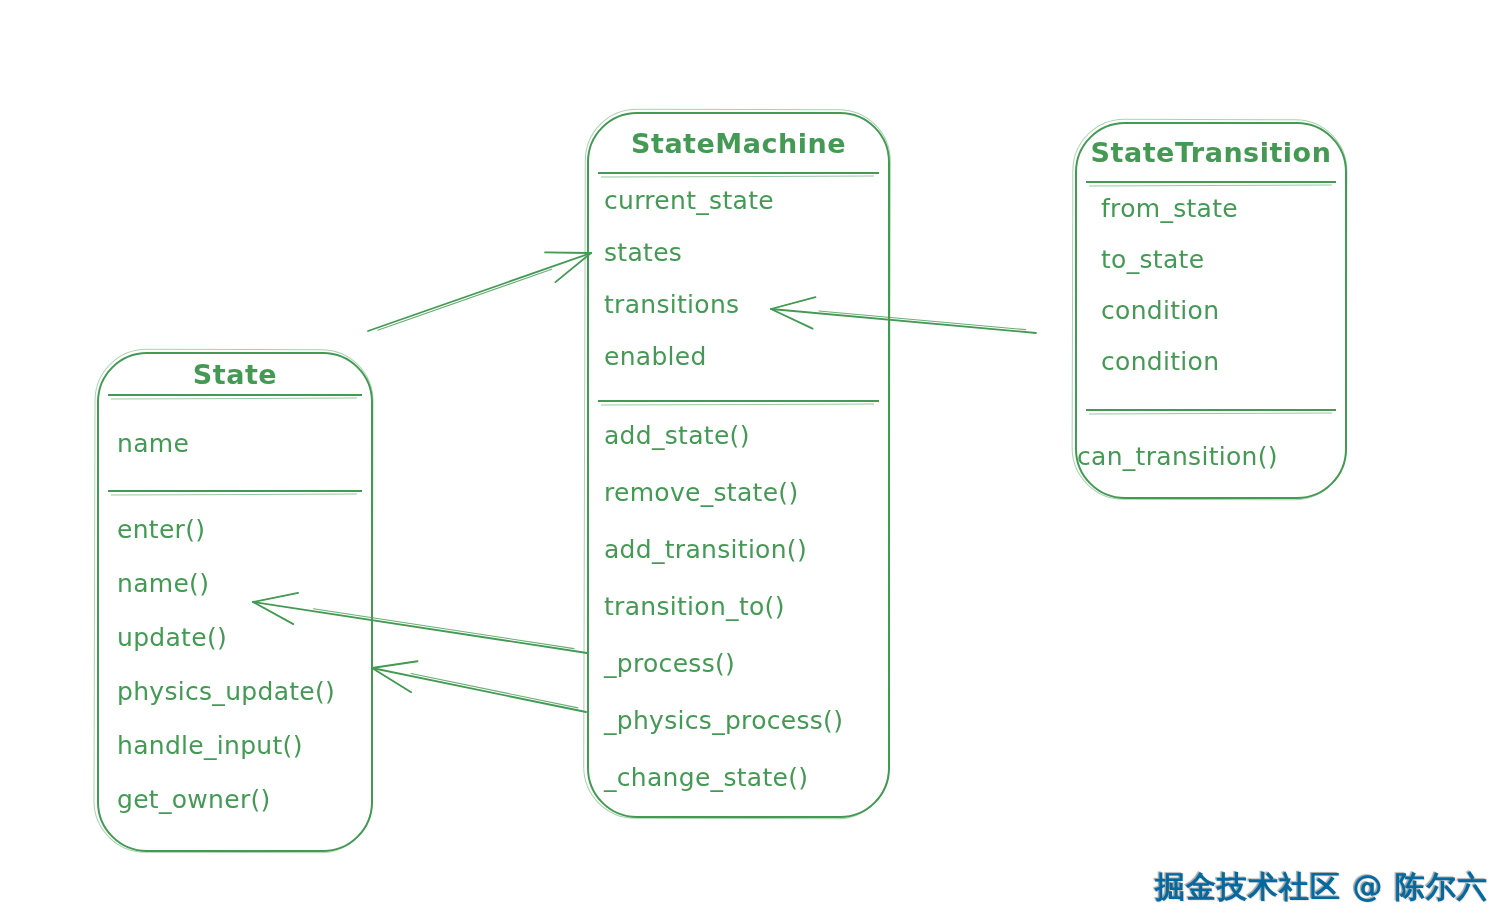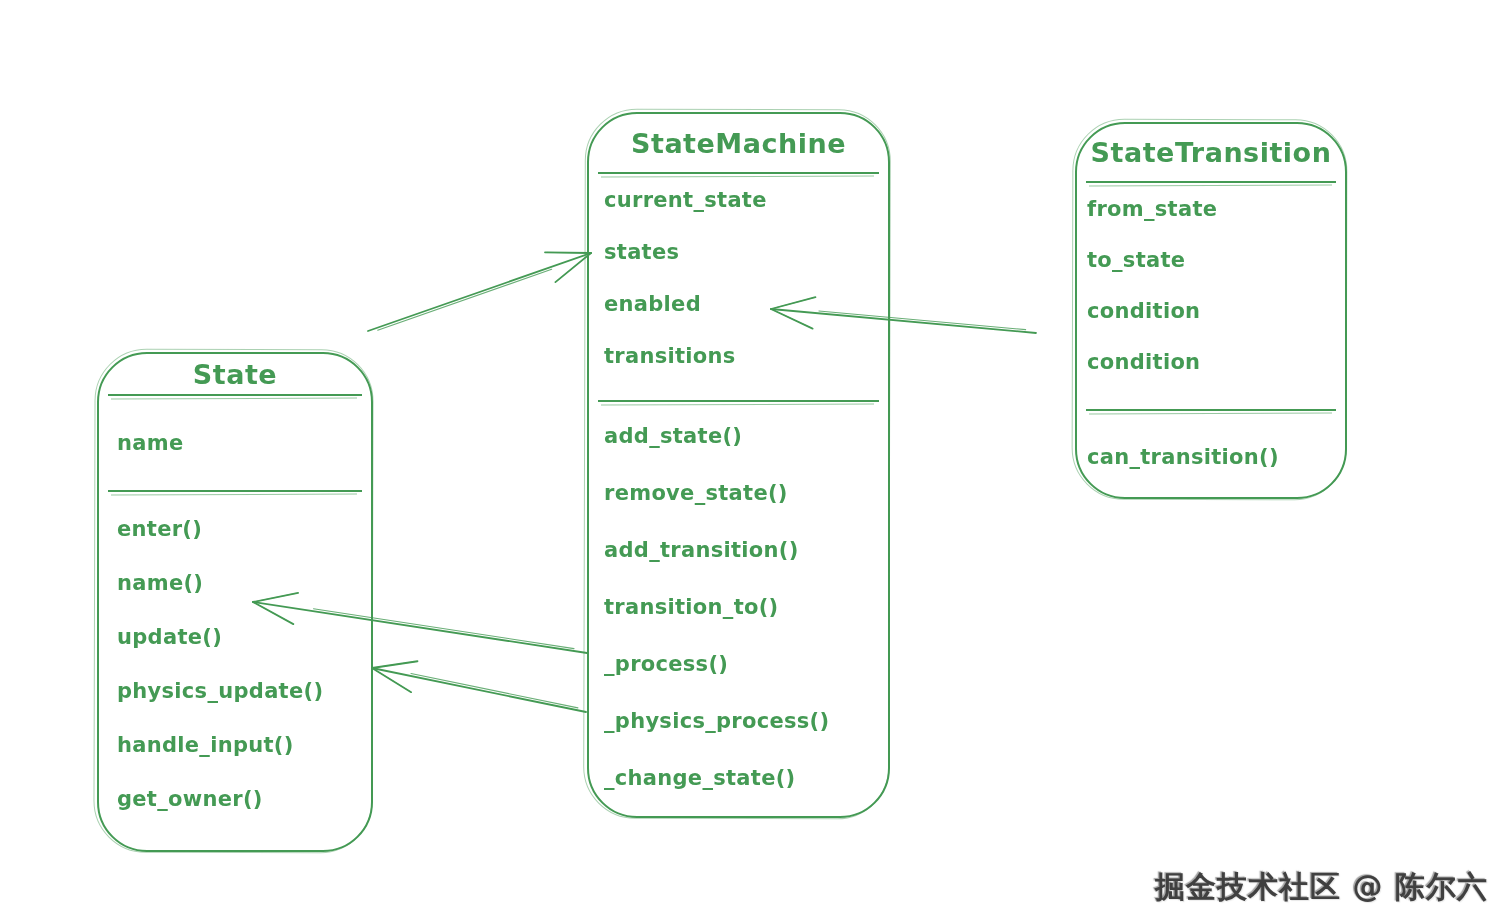--- a/index.html
+++ b/index.html
@@ -48,65 +48,64 @@
     left: 1%; right: 2%; top: 2px;
     border-top: 1.1px solid var(--green);
     opacity: 0.55;
     transform: rotate(-0.25deg);
   }
 
   ul.rows { list-style: none; }
   ul.rows li {
     display: flex;
     align-items: center;
-    font-size: 21px;
+    font-size: 25px;
     letter-spacing: 0.3px;
     white-space: nowrap;
-    font-weight: bold;
   }
 
   
   .box-state { left: 97px; top: 352px; width: 276px; height: 500px; }
   .box-state .uml-title { height: 40px; }
   .box-state ul.attrs li   { height: 94px; padding-left: 18px; }
   .box-state ul.methods    { padding-top: 10px; }
   .box-state ul.methods li { height: 54px; padding-left: 18px; }
 
   
   .box-machine { left: 587px; top: 112px; width: 303px; height: 706px; }
   .box-machine .uml-title { height: 58px; }
   .box-machine ul.attrs li   { height: 52px; padding-left: 15px; }
   .box-machine .divider.mid  { margin-top: 18px; }
   .box-machine ul.methods    { padding-top: 5px; }
   .box-machine ul.methods li { height: 57px; padding-left: 15px; }
 
   
   .box-transition { left: 1075px; top: 115px; width: 272px; height: 377px; margin-top: 7px; }
   .box-transition .uml-title { height: 57px; }
-  .box-transition ul.attrs li   { height: 51px; padding-left: 10px; }
+  .box-transition ul.attrs li   { height: 51px; padding-left: 24px; }
   .box-transition .divider.mid  { margin-top: 22px; }
   .box-transition ul.methods    { padding-top: 18px; }
-  .box-transition ul.methods li { height: 55px; padding-left: 10px; }
+  .box-transition ul.methods li { height: 55px; }
 
   
   #arrows {
     position: absolute; inset: 0;
     width: 1502px; height: 924px;
     pointer-events: none;
   }
 
   
   .watermark {
     position: absolute;
     right: 14px;
     bottom: 16px;
     font-size: 30px;
     font-weight: bold;
     letter-spacing: 1px;
-    color: #404040;
+    color: #0369a1;
     text-shadow:
       -1.5px -1.5px 1px rgba(115, 115, 115, 0.65),
       1px 1px 1px rgba(220, 220, 220, 0.6),
       0 0 1px rgba(150, 150, 150, 0.35);
   }
 </style>
 </head>
 <body>
 
 <div class="canvas">
@@ -127,22 +126,22 @@
         <li>get_owner()</li>
       </ul>
   </section>
 
   <section class="uml-box box-machine">
     <h2 class="uml-title">StateMachine</h2>
     <div class="divider"></div>
     <ul class="rows attrs">
         <li>current_state</li>
         <li>states</li>
+        <li>transitions</li>
         <li>enabled</li>
-        <li>transitions</li>
       </ul>
     <div class="divider mid"></div>
     <ul class="rows methods">
         <li>add_state()</li>
         <li>remove_state()</li>
         <li>add_transition()</li>
         <li>transition_to()</li>
         <li>_process()</li>
         <li>_physics_process()</li>
         <li>_change_state()</li>

